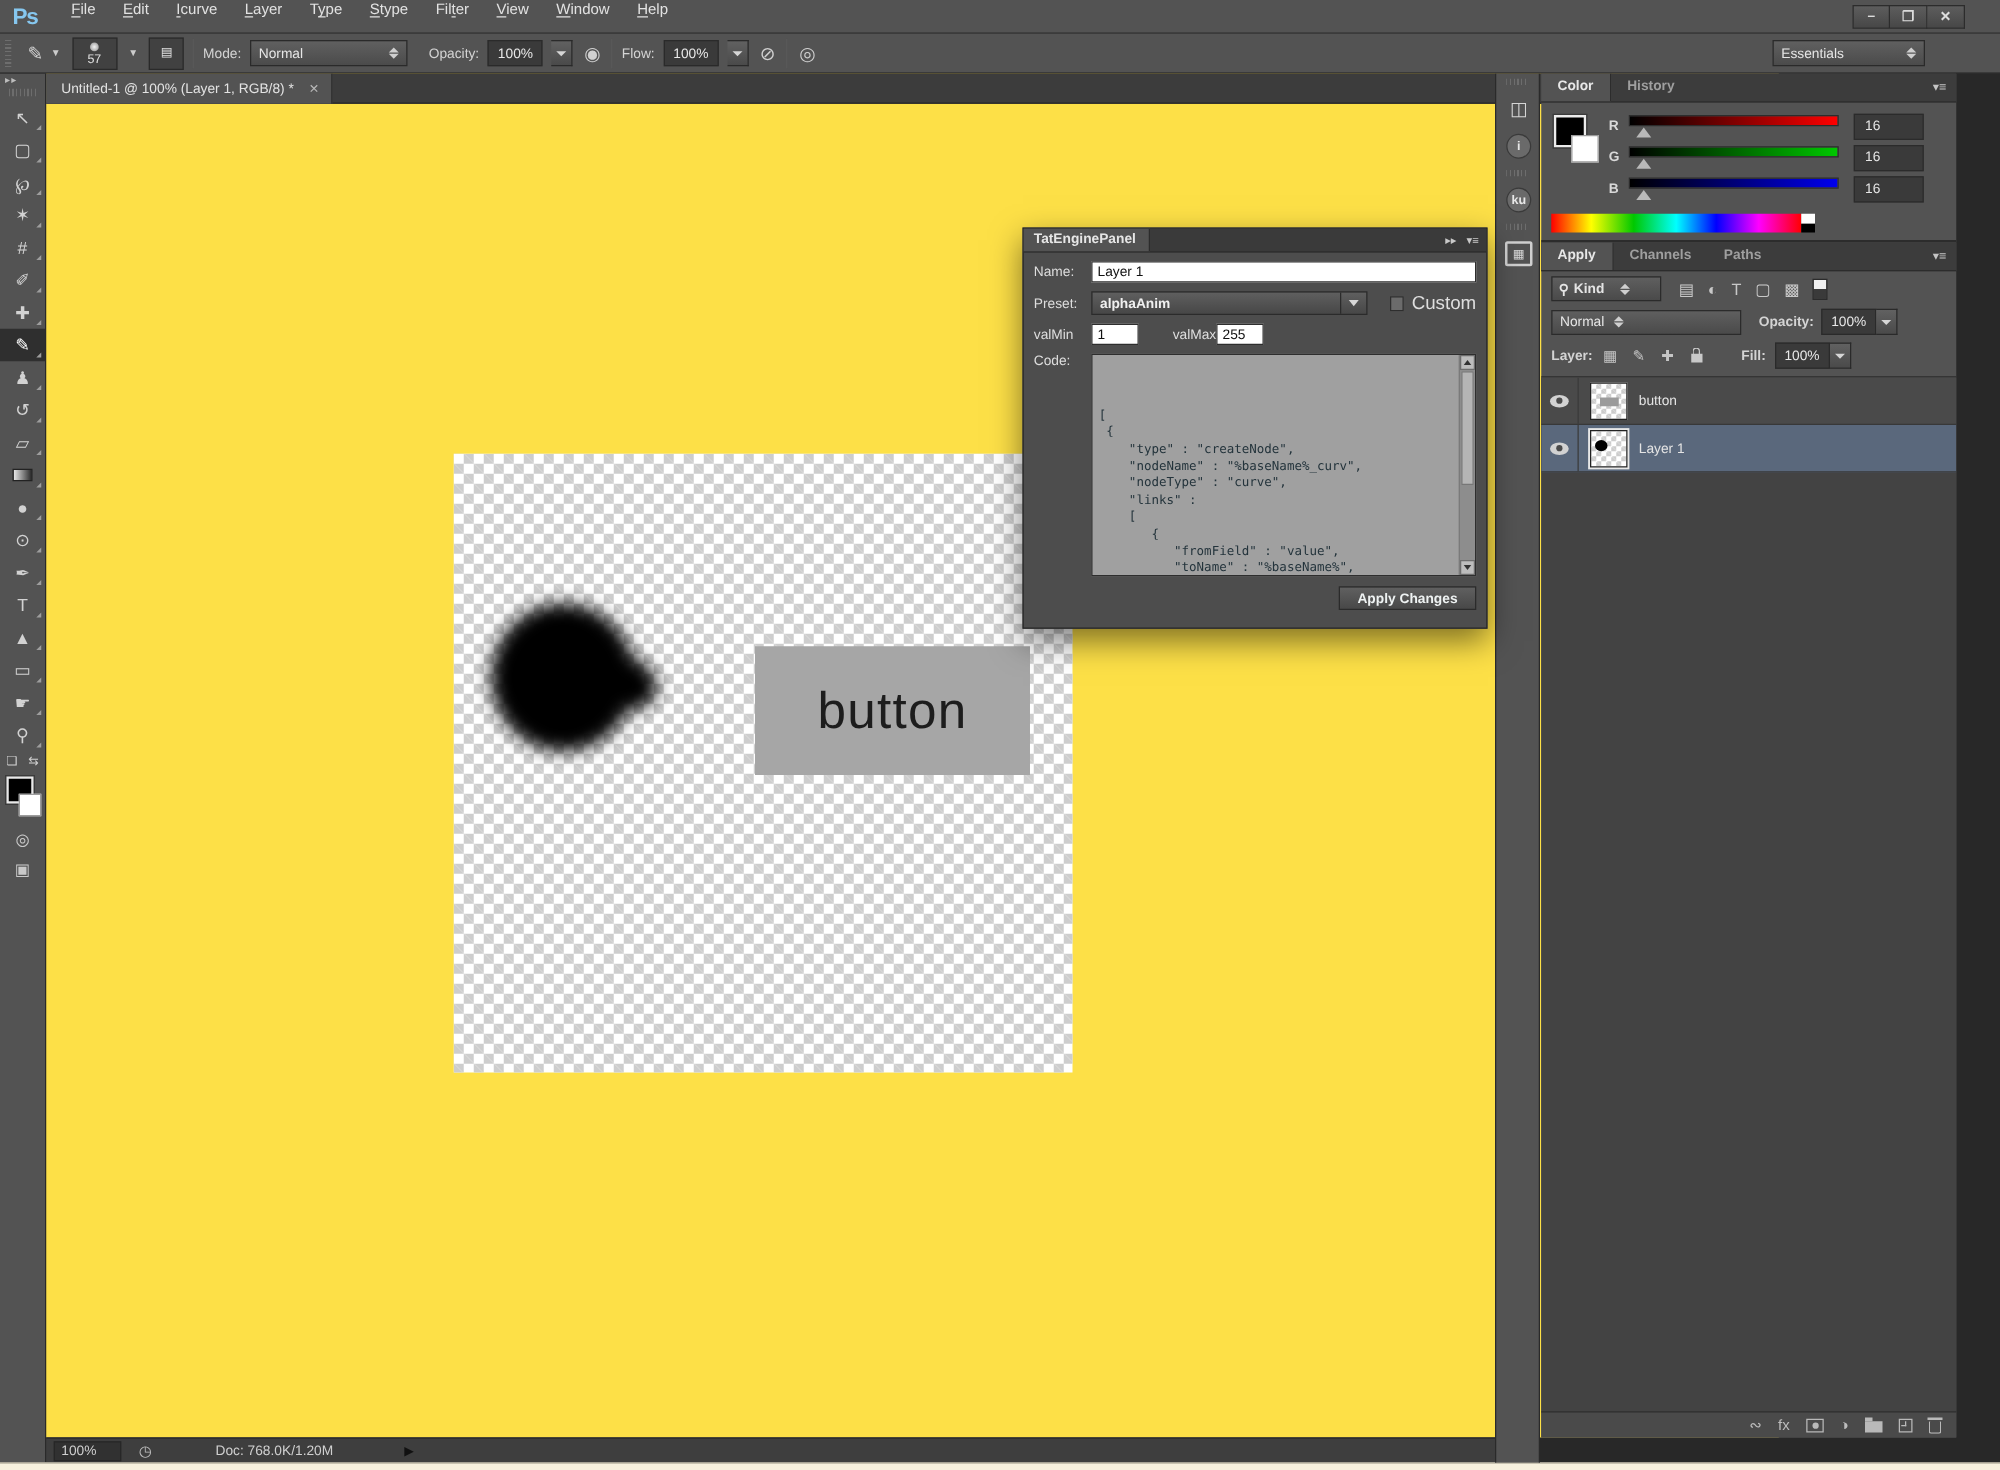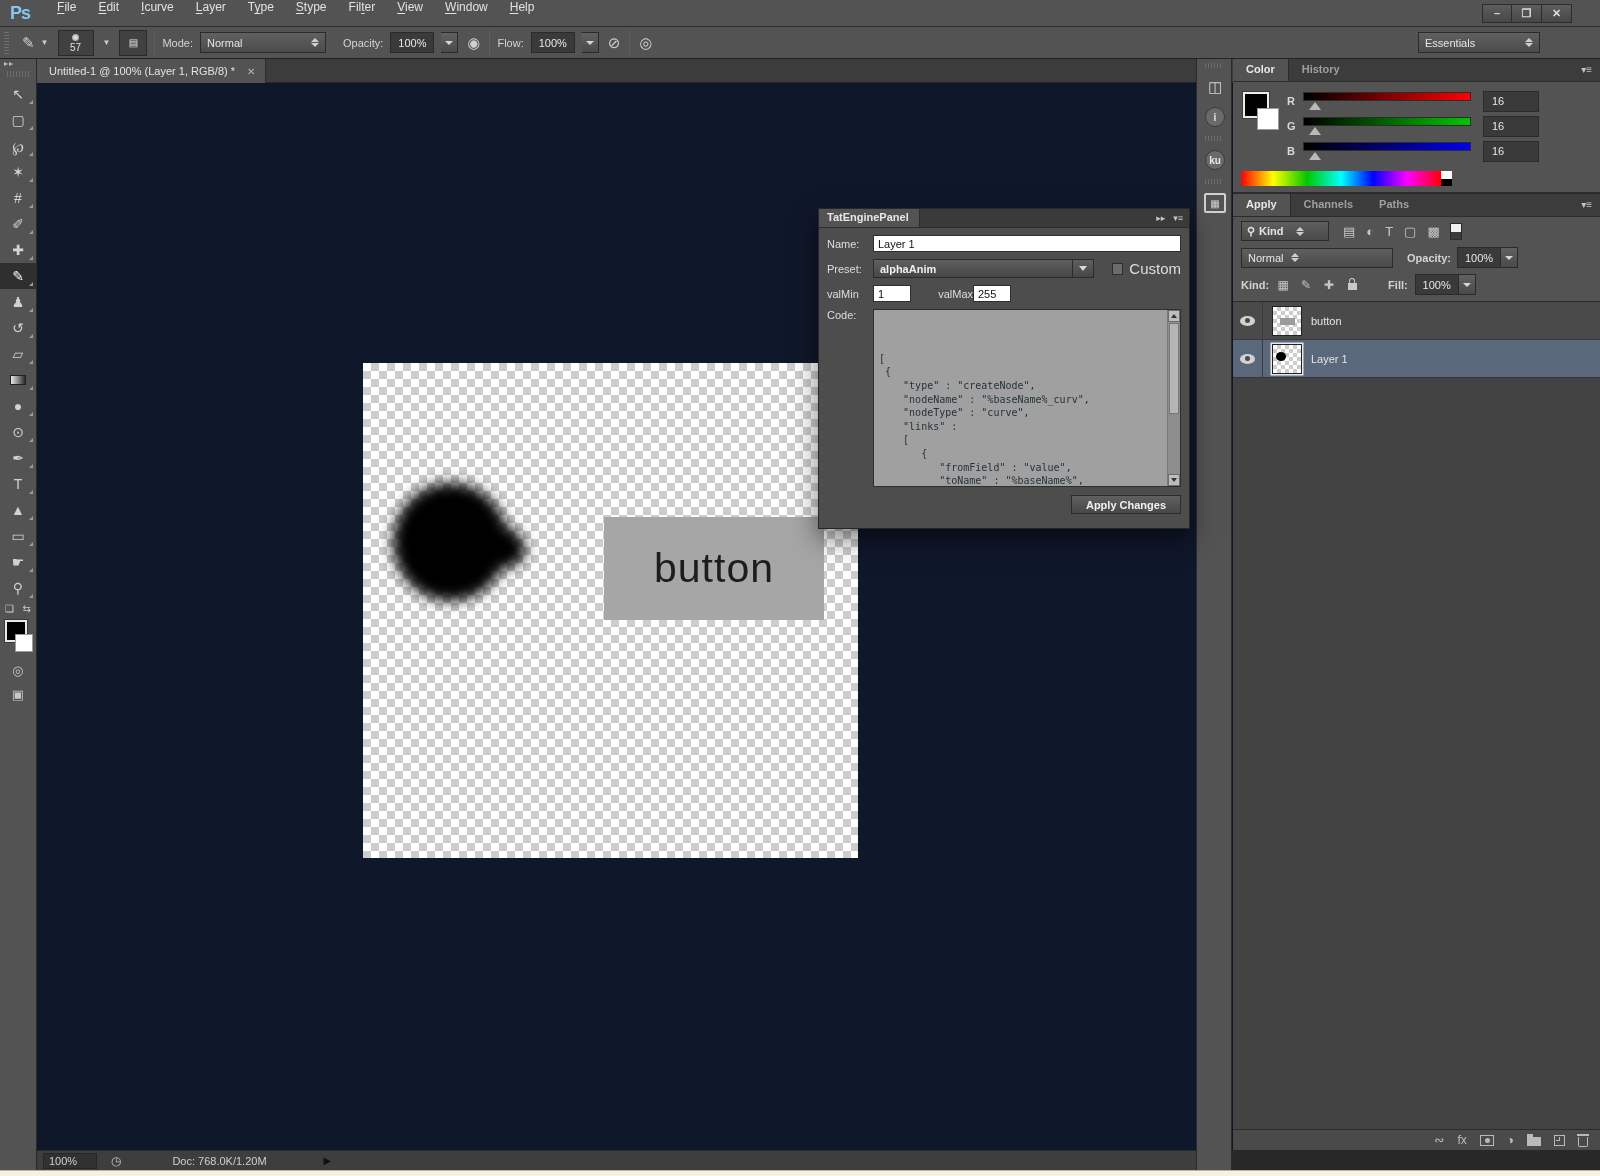--- a/index.html
+++ b/index.html
@@ -62,21 +62,21 @@
     border:1px solid #222; font-size:0 !important; }
   .tb-mini { display:flex; align-items:center; justify-content:space-between; padding:2px 5px; color:#cfcfcf; font-size:10px; }
   .swatches { position:relative; width:36px; height:40px; margin-top:2px; }
   .sw-fg { position:absolute; left:5px; top:2px; width:22px; height:22px; background:#000;
     border:2px solid #e8e8e8; outline:1px solid #3a3a3a; }
   .sw-bg { position:absolute; left:15px; top:16px; width:18px; height:18px; background:#fff;
     border:1px solid #9c9c9c; }
   .tb-bottom-icon { width:36px; height:24px; display:flex; align-items:center; justify-content:center;
     color:#c9c9c9; font-size:13px; }
   
-  .docarea { position:absolute; left:37px; top:59px; width:1386px; height:1091px; background:#0f172a; }
+  .docarea { position:absolute; left:37px; top:59px; width:1386px; height:1091px; background:#fde047; }
   .tabbar { position:absolute; left:0; top:0; width:100%; height:24px; background:#3c3c3c; border-bottom:1px solid #262626; display:flex; }
   .doc-tab { background:#535353; height:24px; display:flex; align-items:center; padding:0 10px 0 12px;
     font-size:11px; color:#e3e3e3; border-right:1px solid #2b2b2b; }
   .doc-tab .close { margin-left:12px; color:#b6b6b6; font-size:10px; }
   .canvas { position:absolute; left:326px; top:304px; width:495px; height:495px; background-color:#ffffff;
     background-image:
       linear-gradient(45deg,#cdcdcd 25%,transparent 25%,transparent 75%,#cdcdcd 75%),
       linear-gradient(45deg,#cdcdcd 25%,transparent 25%,transparent 75%,#cdcdcd 75%);
     background-size:16px 16px; background-position:0 0,8px 8px; }
   .blob { position:absolute; left:25px; top:112px; width:150px; height:140px; filter:blur(7px); }
@@ -89,21 +89,21 @@
   .statusbar { position:absolute; left:37px; top:1150px; width:1159px; height:20px; background:#3e3e3e;
     border-top:1px solid #2a2a2a; display:flex; align-items:center; font-size:11px; color:#cfcfcf; }
   .status-zoom { width:54px; height:16px; background:#313131; border:1px solid #272727; margin-left:6px;
     display:flex; align-items:center; padding-left:5px; }
   .status-icon { margin:0 8px 0 14px; color:#bdbdbd; font-size:12px; }
   .status-doc { width:180px; text-align:center; }
   .status-arrow { margin-left:14px; color:#111; font-size:10px; }
   .bottomline { position:absolute; left:0; top:1170px; width:1600px; height:6px; background:#f7f1de; border-top:1px solid #b9b4a2; }
   
   .tatpanel { position:absolute; left:818px; top:182px; width:372px; height:321px; background:#4d4d4d;
-    border:1px solid #272727; box-shadow:0 10px 24px rgba(0,0,0,.5); z-index:40;margin-top:26px; }
+    border:1px solid #272727; box-shadow:0 10px 24px rgba(0,0,0,.5); z-index:40; }
   .tat-titlebar { height:19px; background:#3a3a3a; border-bottom:1px solid #2c2c2c; display:flex; align-items:stretch; }
   .tat-tab { background:#535353; padding:2px 10px 0 8px; font-size:11px; font-weight:bold; color:#e6e6e6;
     border-right:1px solid #2c2c2c; }
   .tat-title-icons { margin-left:auto; display:flex; align-items:center; gap:8px; padding-right:6px;
     color:#c9c9c9; font-size:9px; }
   .tat-row { display:flex; align-items:center; margin:7px 8px 0 8px; }
   .tat-label { width:46px; font-size:11px; color:#dedede; flex:none; }
   .tat-input { flex:1; height:17px; background:#ffffff; border:1px solid #2e2e2e; font-size:11px;
     font-family:"Liberation Sans",sans-serif; color:#111; padding:0 4px; }
   .tat-input.small { flex:none; width:38px; }
@@ -130,21 +130,21 @@
   
   .iconstrip { position:absolute; left:1196px; top:59px; width:36px; height:1111px; background:#535353;
     border-left:1px solid #2a2a2a; border-right:1px solid #2a2a2a; }
   .strip-grip { height:5px; margin:4px 8px; background:repeating-linear-gradient(to right,#6d6d6d 0 1px,transparent 1px 3px); }
   .strip-icon { width:36px; height:30px; display:flex; align-items:center; justify-content:center; color:#d5d5d5; font-size:15px; }
   .strip-icon .v-circle { width:20px; height:20px; border-radius:50%; background:#6a6a6a; border:1px solid #3a3a3a;
     display:flex; align-items:center; justify-content:center; font-size:10px; font-weight:bold; color:#e8e8e8; }
   .strip-icon .v-boxed { width:22px; height:20px; border:2px solid #d0d0d0; border-radius:2px;
     display:flex; align-items:center; justify-content:center; font-size:10px; }
   
-  .dock { position:absolute; left:1233px; top:59px; width:367px; height:1091px; background:#535353; display:flex; flex-direction:column; }
+  .dock { position:absolute; left:1233px; top:59px; width:332px; height:1091px; background:#535353; display:flex; flex-direction:column; }
   .panel-tabs { height:23px; background:#3c3c3c; display:flex; border-bottom:1px solid #2c2c2c; flex:none; }
   .ptab { padding:4px 13px 0 13px; font-size:11px; font-weight:bold; color:#9f9f9f; }
   .ptab.active { background:#535353; color:#e8e8e8; border-right:1px solid #2c2c2c; }
   .panel-menu { margin-left:auto; color:#c4c4c4; font-size:10px; padding:5px 8px 0 0; }
   .color-body { padding:8px 8px 6px 8px; flex:none; position:relative; }
   .cb-flex { display:flex; }
   .mini-swatches { position:relative; width:46px; height:64px; flex:none; }
   .msw-fg { position:absolute; left:2px; top:2px; width:26px; height:26px; background:#000; border:2px solid #ececec; outline:1px solid #3b3b3b; }
   .msw-bg { position:absolute; left:16px; top:18px; width:22px; height:22px; background:#fff; border:1px solid #9a9a9a; }
   .chan-rows { flex:1; }
@@ -603,21 +603,21 @@
     <div class="val-dd">
       <div class="os-value">
           <span>100%</span>
         </div>
       <div class="os-dd-btn">
           <i></i>
         </div>
     </div>
   </div>
   <div class="lock-row">
-    <span class="row-label">Kind:</span>
+    <span class="row-label">Layer:</span>
     <div style="display:flex;gap:9px">
 
     <span class="lk-icon">
           <span>▦</span>
         </span>
         <span class="lk-icon">
           <span>✎</span>
         </span>
         <span class="lk-icon">
           <span>✚</span>

